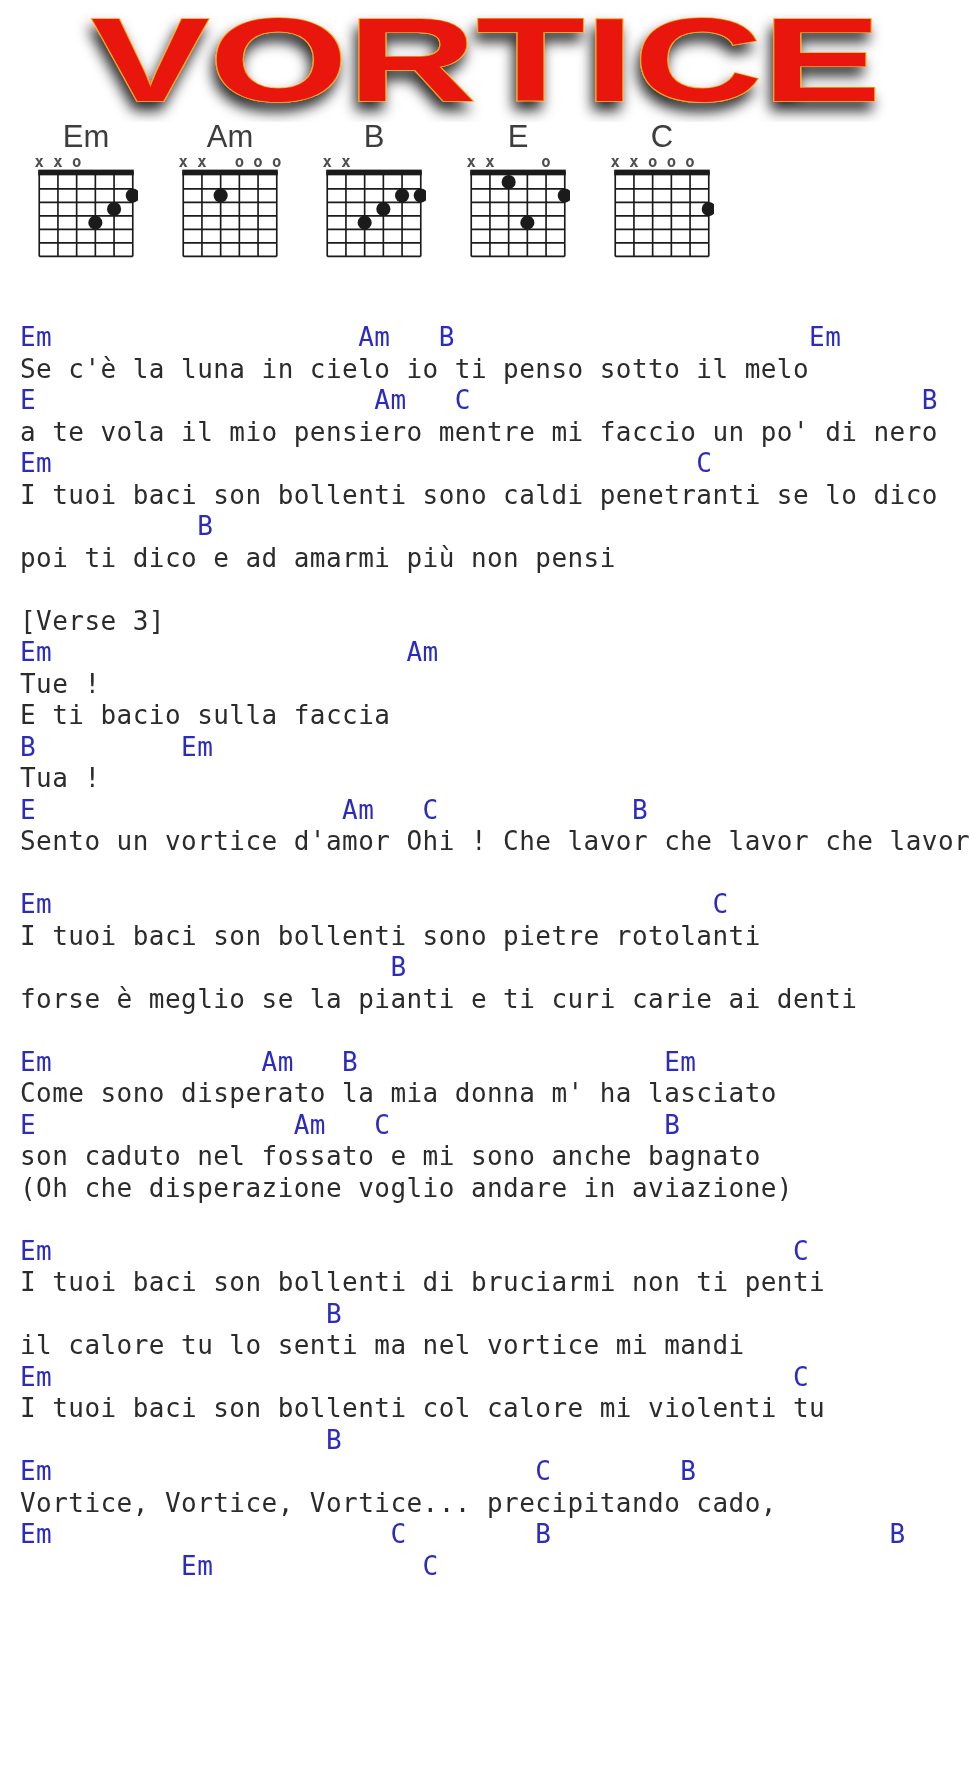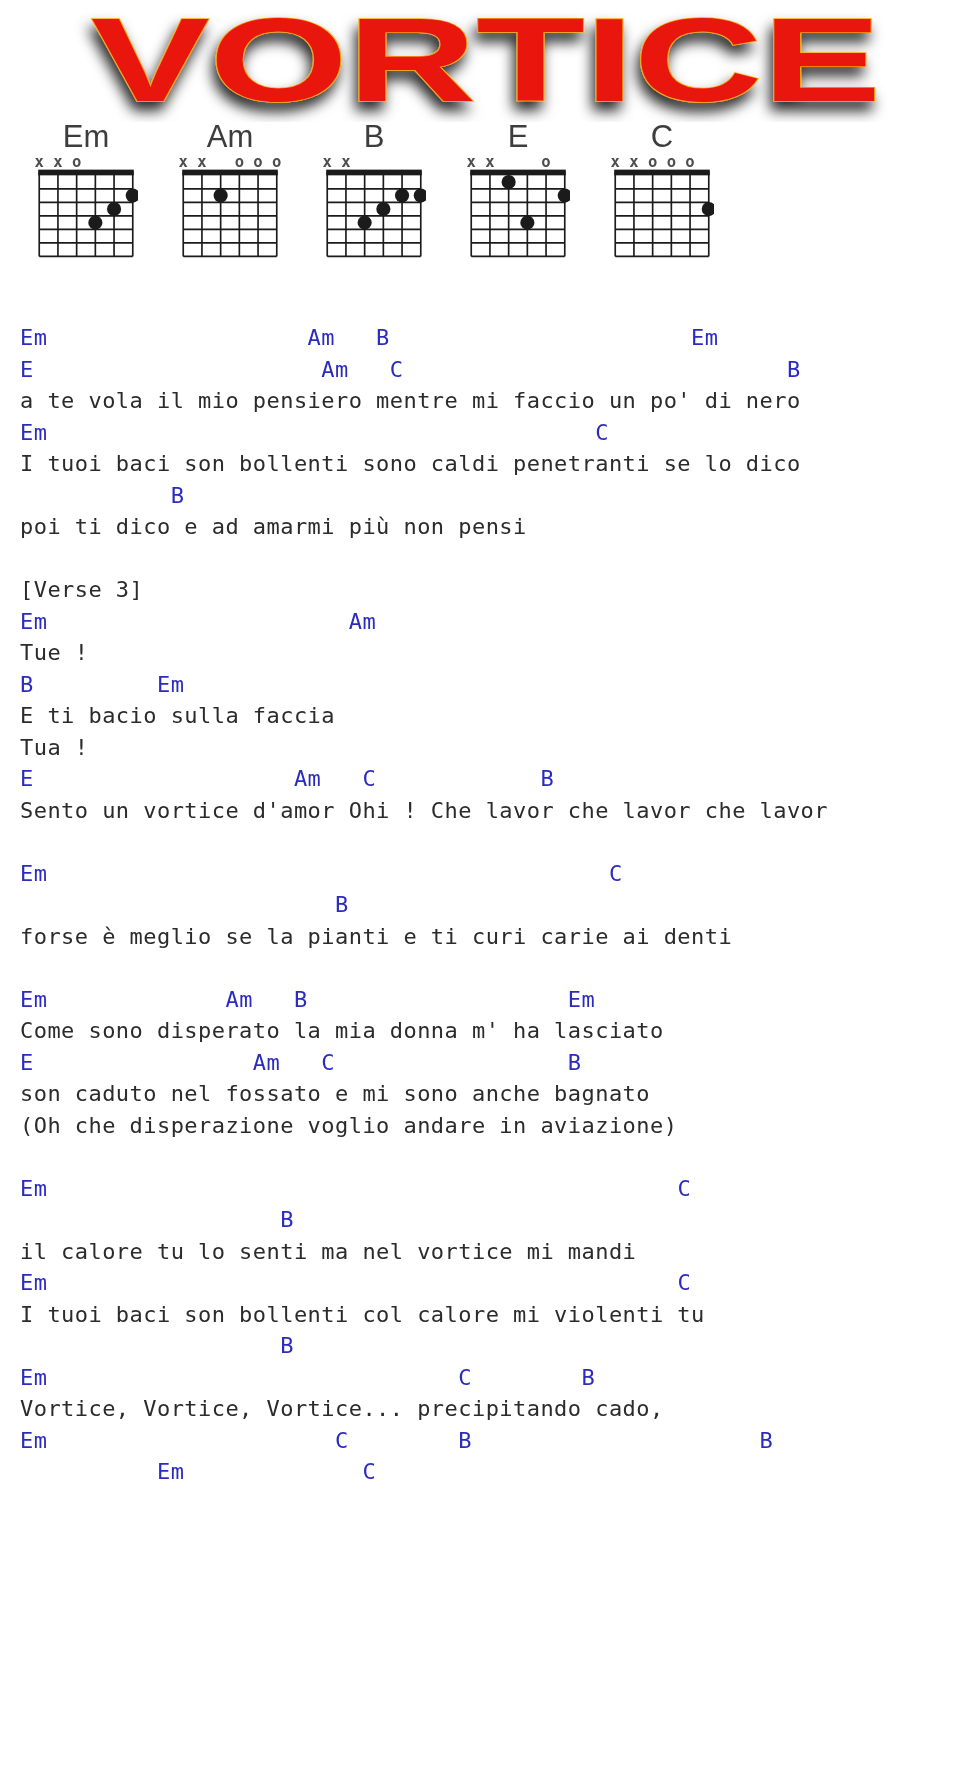--- a/index.html
+++ b/index.html
@@ -55,21 +55,21 @@
     font-family:"DejaVu Sans Mono",monospace;
     font-size:15px;
     font-weight:bold;
     fill:var(--marker);
   }
   .sheet{
     position:absolute;
     left:0;top:322px;
     width:972px;
     padding-left:20px;
-    font-size:22px;
+    font-size:26px;
     line-height:31.5px;
     letter-spacing:0.45px;
     color:var(--lyric);
   }
   .line{white-space:pre;height:31.5px;}
   .chord{color:var(--chord);}
 </style>
 </head>
 <body>
 
@@ -202,47 +202,50 @@
         <line x1="5" y1="73.5" x2="95" y2="73.5"></line>
         <line x1="5" y1="86.5" x2="95" y2="86.5"></line>
         <line x1="5" y1="99.5" x2="95" y2="99.5"></line>
         <circle cx="95" cy="54" r="6.8"></circle>
       </svg>
     </div>
   </div>
 
 <div class="sheet">
     <div class="line"><span class="chord">Em</span>                   <span class="chord">Am</span>   <span class="chord">B</span>                      <span class="chord">Em</span></div>
+    <div class="line">Se c'è la luna in cielo io ti penso sotto il melo</div>
     <div class="line"><span class="chord">E</span>                     <span class="chord">Am</span>   <span class="chord">C</span>                            <span class="chord">B</span></div>
     <div class="line">a te vola il mio pensiero mentre mi faccio un po' di nero</div>
     <div class="line"><span class="chord">Em</span>                                        <span class="chord">C</span></div>
     <div class="line">I tuoi baci son bollenti sono caldi penetranti se lo dico</div>
     <div class="line">           <span class="chord">B</span></div>
     <div class="line">poi ti dico e ad amarmi più non pensi</div>
     <div class="line"> </div>
     <div class="line">[Verse 3]</div>
     <div class="line"><span class="chord">Em</span>                      <span class="chord">Am</span></div>
     <div class="line">Tue !</div>
+    <div class="line">E ti bacio sulla faccia</div>
     <div class="line"><span class="chord">B</span>         <span class="chord">Em</span></div>
-    <div class="line">E ti bacio sulla faccia</div>
     <div class="line">Tua !</div>
     <div class="line"><span class="chord">E</span>                   <span class="chord">Am</span>   <span class="chord">C</span>            <span class="chord">B</span></div>
     <div class="line">Sento un vortice d'amor Ohi ! Che lavor che lavor che lavor</div>
     <div class="line"> </div>
     <div class="line"><span class="chord">Em</span>                                         <span class="chord">C</span></div>
+    <div class="line">I tuoi baci son bollenti sono pietre rotolanti</div>
     <div class="line">                       <span class="chord">B</span></div>
     <div class="line">forse è meglio se la pianti e ti curi carie ai denti</div>
     <div class="line"> </div>
     <div class="line"><span class="chord">Em</span>             <span class="chord">Am</span>   <span class="chord">B</span>                   <span class="chord">Em</span></div>
     <div class="line">Come sono disperato la mia donna m' ha lasciato</div>
     <div class="line"><span class="chord">E</span>                <span class="chord">Am</span>   <span class="chord">C</span>                 <span class="chord">B</span></div>
     <div class="line">son caduto nel fossato e mi sono anche bagnato</div>
     <div class="line">(Oh che disperazione voglio andare in aviazione)</div>
     <div class="line"> </div>
     <div class="line"><span class="chord">Em</span>                                              <span class="chord">C</span></div>
+    <div class="line">I tuoi baci son bollenti di bruciarmi non ti penti</div>
     <div class="line">                   <span class="chord">B</span></div>
     <div class="line">il calore tu lo senti ma nel vortice mi mandi</div>
     <div class="line"><span class="chord">Em</span>                                              <span class="chord">C</span></div>
     <div class="line">I tuoi baci son bollenti col calore mi violenti tu</div>
     <div class="line">                   <span class="chord">B</span></div>
     <div class="line"><span class="chord">Em</span>                              <span class="chord">C</span>        <span class="chord">B</span></div>
     <div class="line">Vortice, Vortice, Vortice... precipitando cado,</div>
     <div class="line"><span class="chord">Em</span>                     <span class="chord">C</span>        <span class="chord">B</span>                     <span class="chord">B</span></div>
     <div class="line">          <span class="chord">Em</span>             <span class="chord">C</span></div>
   </div>

